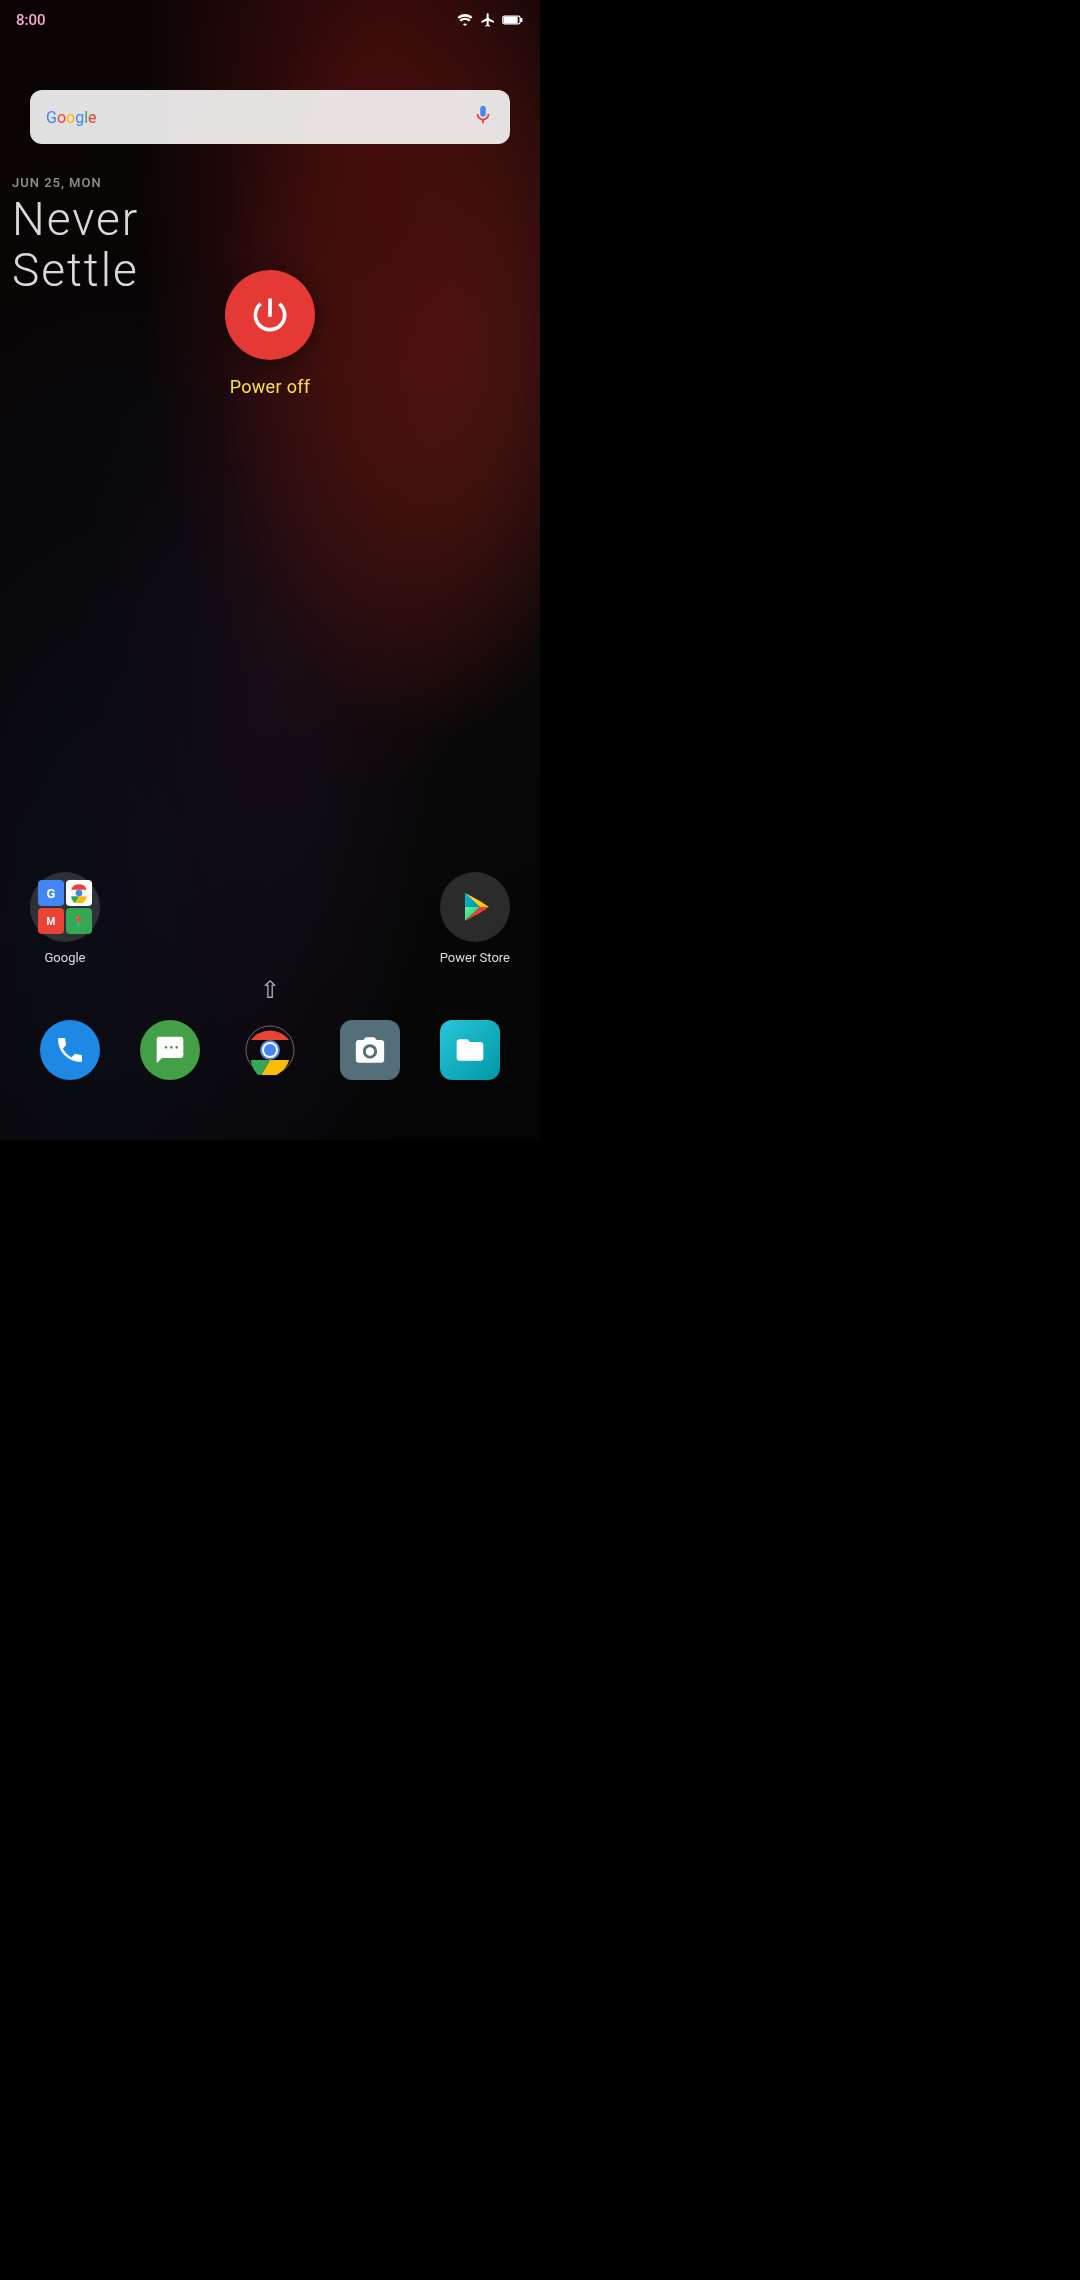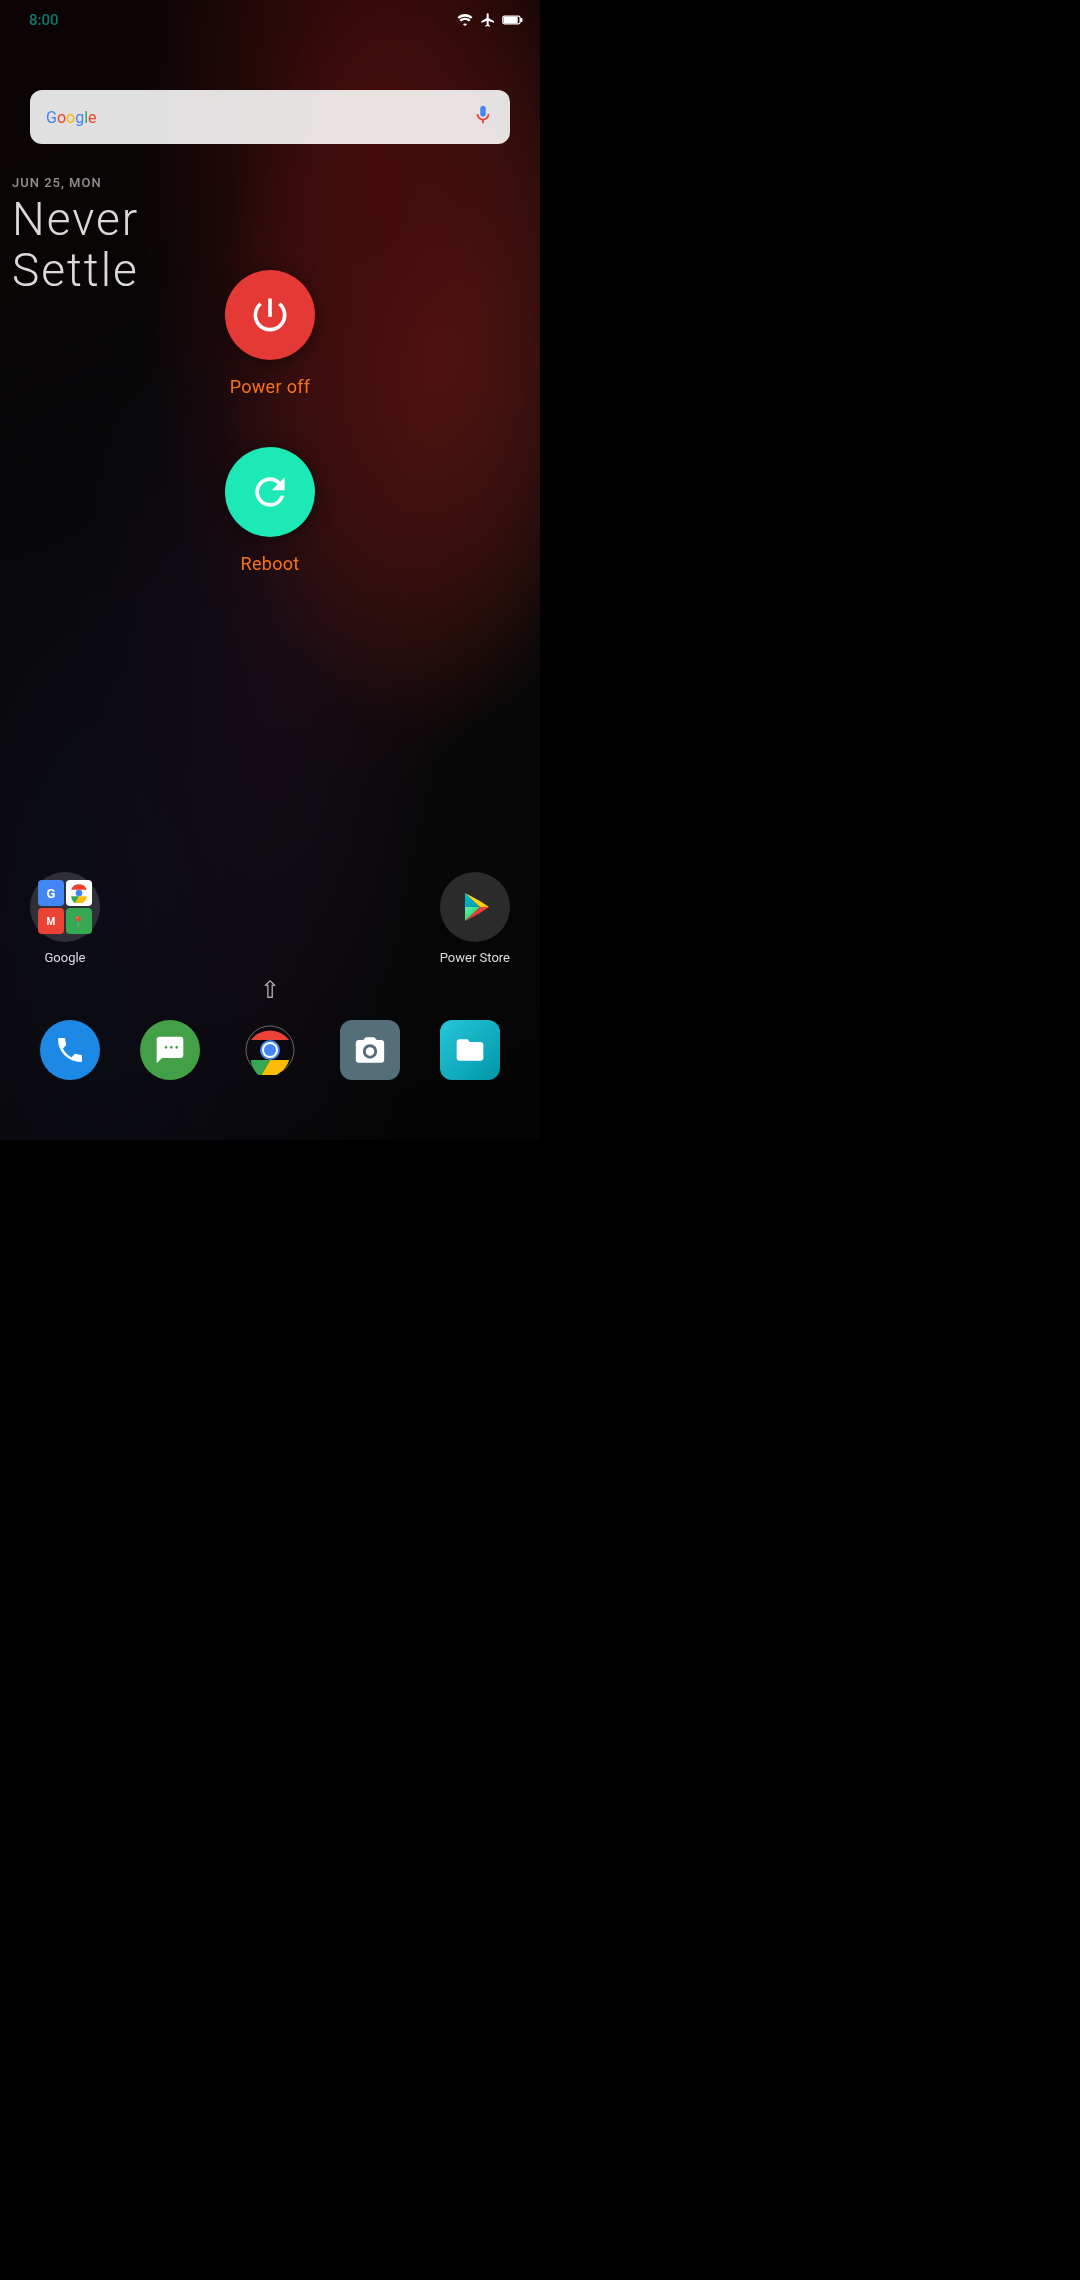--- a/index.html
+++ b/index.html
@@ -39,24 +39,23 @@
       right: 0;
       height: 40px;
       display: flex;
       align-items: center;
       justify-content: space-between;
       padding: 0 16px;
       z-index: 100;
     }
 
     .status-time {
-      color: #0f766e;
+      color: #f9a8d4;
       font-size: 15px;
       font-weight: 500;
-      margin-left: 13px;
     }
 
     .status-icons {
       display: flex;
       align-items: center;
       gap: 6px;
     }
 
     .status-icon {
       color: #fff;
@@ -151,21 +150,21 @@
     .power-circle.green {
       background: #1de9b6;
     }
 
     .power-icon-svg {
       width: 44px;
       height: 44px;
     }
 
     .power-label {
-      color: #f97316;
+      color: #fde047;
       font-size: 18px;
       font-weight: 400;
       letter-spacing: 0.3px;
     }
 
     .dock-area {
       position: absolute;
       bottom: 60px;
       left: 0;
       right: 0;
@@ -321,28 +320,20 @@
   <div class="power-item">
     <div class="power-circle red">
       <svg class="power-icon-svg" viewBox="0 0 24 24" fill="none">
         <path d="M13 3h-2v10h2V3z" fill="white" stroke-width="0"></path>
         <path d="M17.83 5.17l-1.42 1.42A6.92 6.92 0 0 1 19 12c0 3.87-3.13 7-7 7A7 7 0 0 1 5 12c0-2.28 1.09-4.3 2.58-5.42L6.17 5.17A8.932 8.932 0 0 0 3 12a9 9 0 0 0 18 0c0-2.74-1.23-5.19-3.17-6.83z" fill="white"></path>
       </svg>
     </div>
     <span class="power-label">Power off</span>
   </div>
 
-  <div class="power-item">
-    <div class="power-circle green">
-      <svg class="power-icon-svg" viewBox="0 0 24 24" fill="none">
-        <path d="M17.65 6.35A7.958 7.958 0 0 0 12 4c-4.42 0-7.99 3.58-7.99 8s3.57 8 7.99 8c3.73 0 6.84-2.55 7.73-6h-2.08A5.99 5.99 0 0 1 12 18c-3.31 0-6-2.69-6-6s2.69-6 6-6c1.66 0 3.14.69 4.22 1.78L13 11h7V4l-2.35 2.35z" fill="white"></path>
-      </svg>
-    </div>
-    <span class="power-label">Reboot</span>
-  </div>
 
 </div>
 
 <div class="home-apps-row">
 
   <div class="home-app">
     <div class="google-folder-bg">
 
       <div class="folder-icon-item" style="background:#4285F4;">
         <span style="color:white;font-size:13px;font-weight:bold;">G</span>

